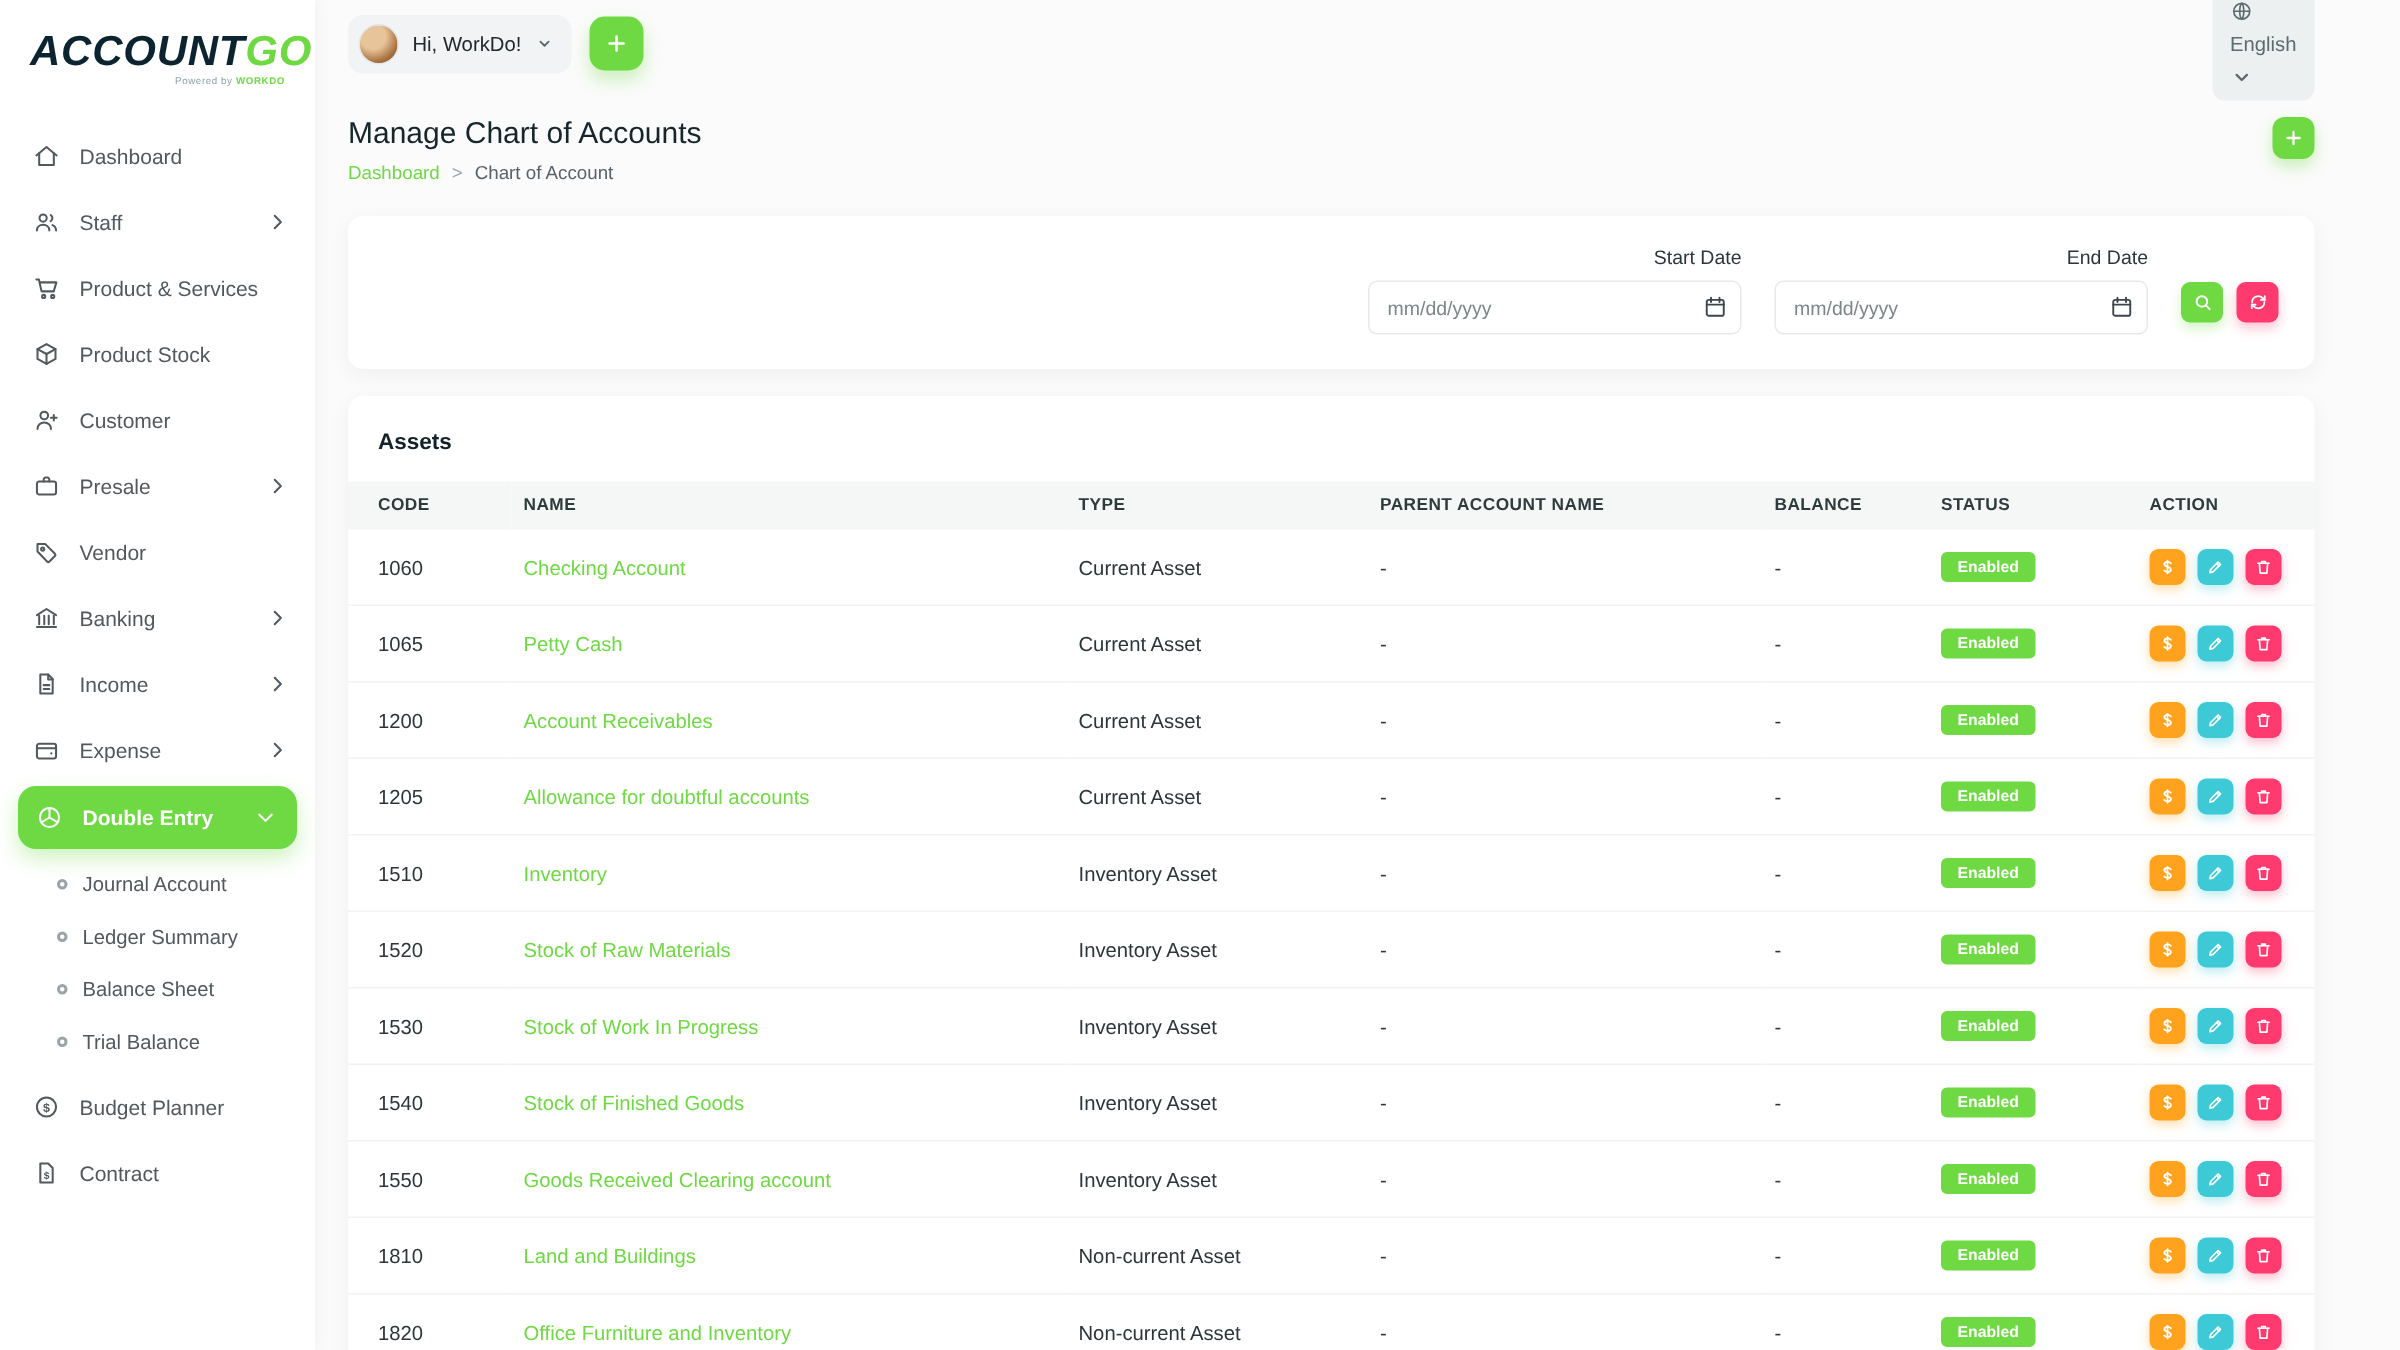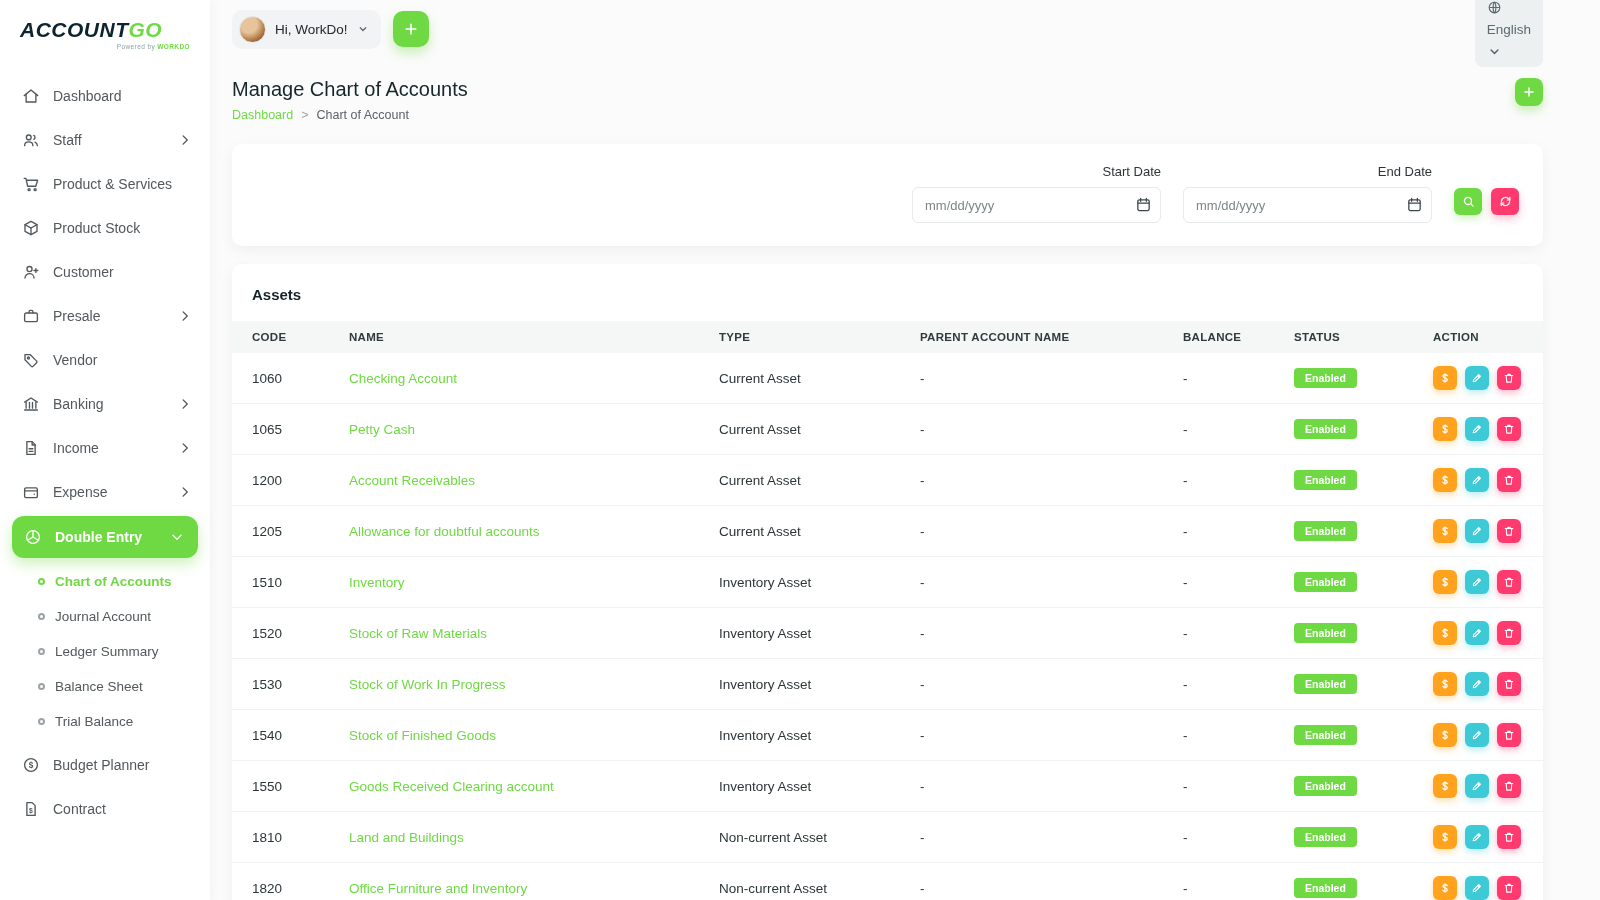--- a/index.html
+++ b/index.html
@@ -15,21 +15,21 @@
 
   
   .sidebar {
     width: 210px; min-width: 210px; height: 900px;
     background: #ffffff;
     box-shadow: 2px 0 10px rgba(0,0,0,.04);
     overflow: hidden;
     z-index: 5;
   }
   .logo { padding: 18px 20px 14px; cursor: pointer; }
-  .logo-line { font-size: 21px; font-weight: 800; letter-spacing: .5px; font-style: italic; }
+  .logo-line { font-size: 28px; font-weight: 800; letter-spacing: .5px; font-style: italic; }
   .logo-primary { color: #0b2430; }
   .logo-accent { color: var(--accent, #6fd943); }
   .logo-tagline { font-size: 6.5px; color: #8aa0a5; text-align: right; letter-spacing: .4px; margin-top: 1px; }
   .logo-tagline b { color: var(--accent, #6fd943); }
 
   .nav { padding: 10px 0 0; }
   .nav-item {
     display: flex; align-items: center; gap: 13px;
     padding: 13px 16px 13px 22px;
     color: #52585c; cursor: pointer;
@@ -318,24 +318,20 @@
           </svg>
         </span>
         <span class="nav-label">Double Entry</span>
         <span class="chev icon">
           <svg viewBox="0 0 24 24" fill="none" stroke="currentColor" stroke-width="1.8" stroke-linecap="round" stroke-linejoin="round">
             <path d="M6.5 9.5 12 15l5.5-5.5"></path>
           </svg>
         </span>
       </div>
       <div class="sub-nav">
-        <div class="sub-item active">
-          <span class="bullet"></span>
-          <span>Chart of Accounts</span>
-        </div>
         <div class="sub-item">
           <span class="bullet"></span>
           <span>Journal Account</span>
         </div>
         <div class="sub-item">
           <span class="bullet"></span>
           <span>Ledger Summary</span>
         </div>
         <div class="sub-item">
           <span class="bullet"></span>

